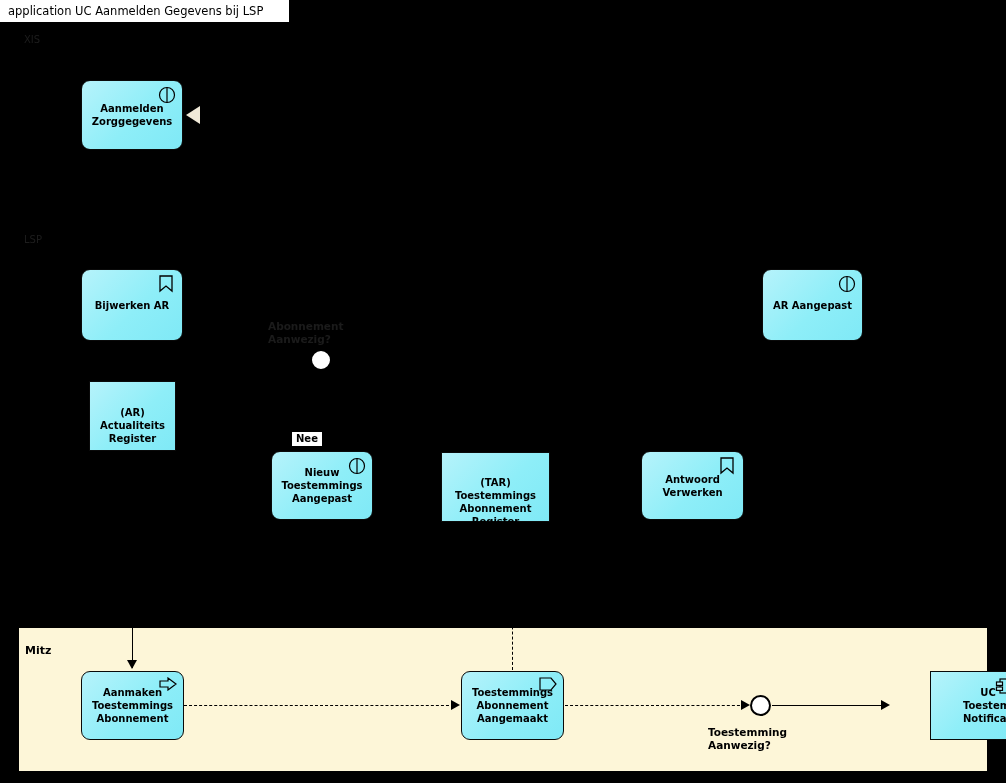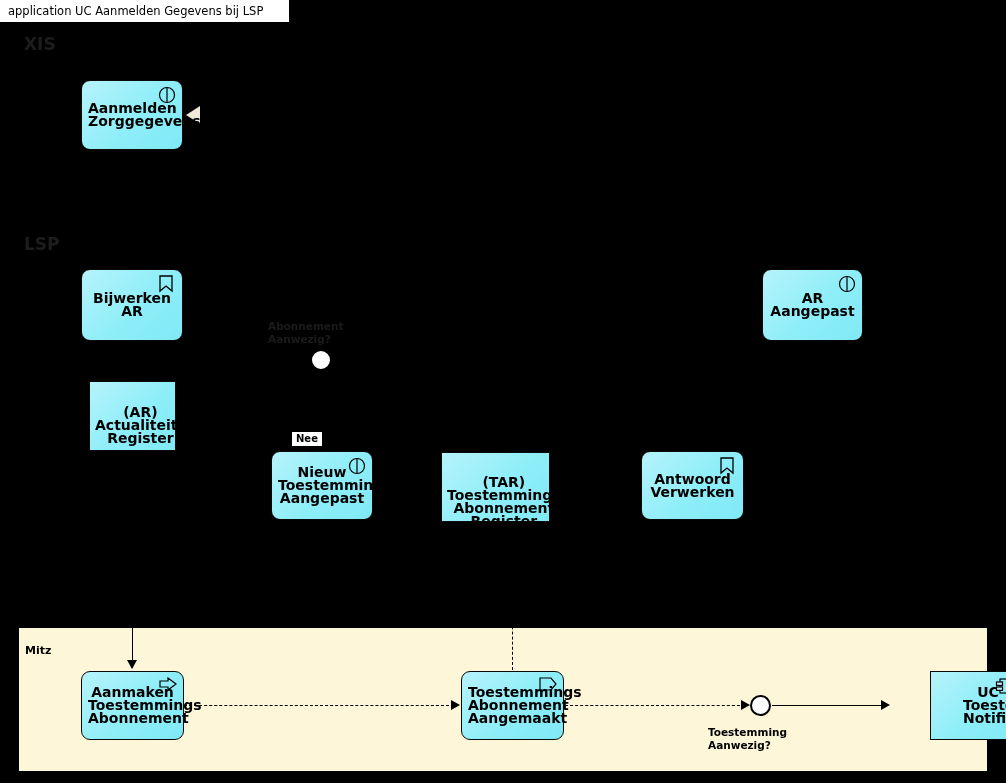--- a/index.html
+++ b/index.html
@@ -45,22 +45,22 @@
   }
 
   
   .lane-dark {
     position: absolute;
     background: transparent;
   }
   .lane-label-dark {
     position: absolute;
     color: #1d1d1d;
-    font-size: 17px;
-    font-weight: bold;
+    font-size: 10px;
+    font-weight: normal;
     letter-spacing: 0px;
   }
   .lane-light {
     position: absolute;
     background: #fdf6d8;
     border: 1px solid #000000;
     box-sizing: border-box;
   }
   .lane-label-light {
     position: absolute;
@@ -69,21 +69,21 @@
     font-weight: bold;
   }
 
   
   .node {
     position: absolute;
     box-sizing: border-box;
     border: 1px solid #0a0a0a;
     background: linear-gradient(135deg, #b6f3fb 0%, #8eeef8 55%, #7fe9f6 100%);
     color: #000000;
-    font-size: 14px;
+    font-size: 10px;
     font-weight: bold;
     text-align: center;
     display: flex;
     align-items: center;
     justify-content: center;
     line-height: 13px;
     padding: 4px 6px;
   }
   .node.rounded { border-radius: 9px; }
   .node .label { display: block; width: 100%; }

